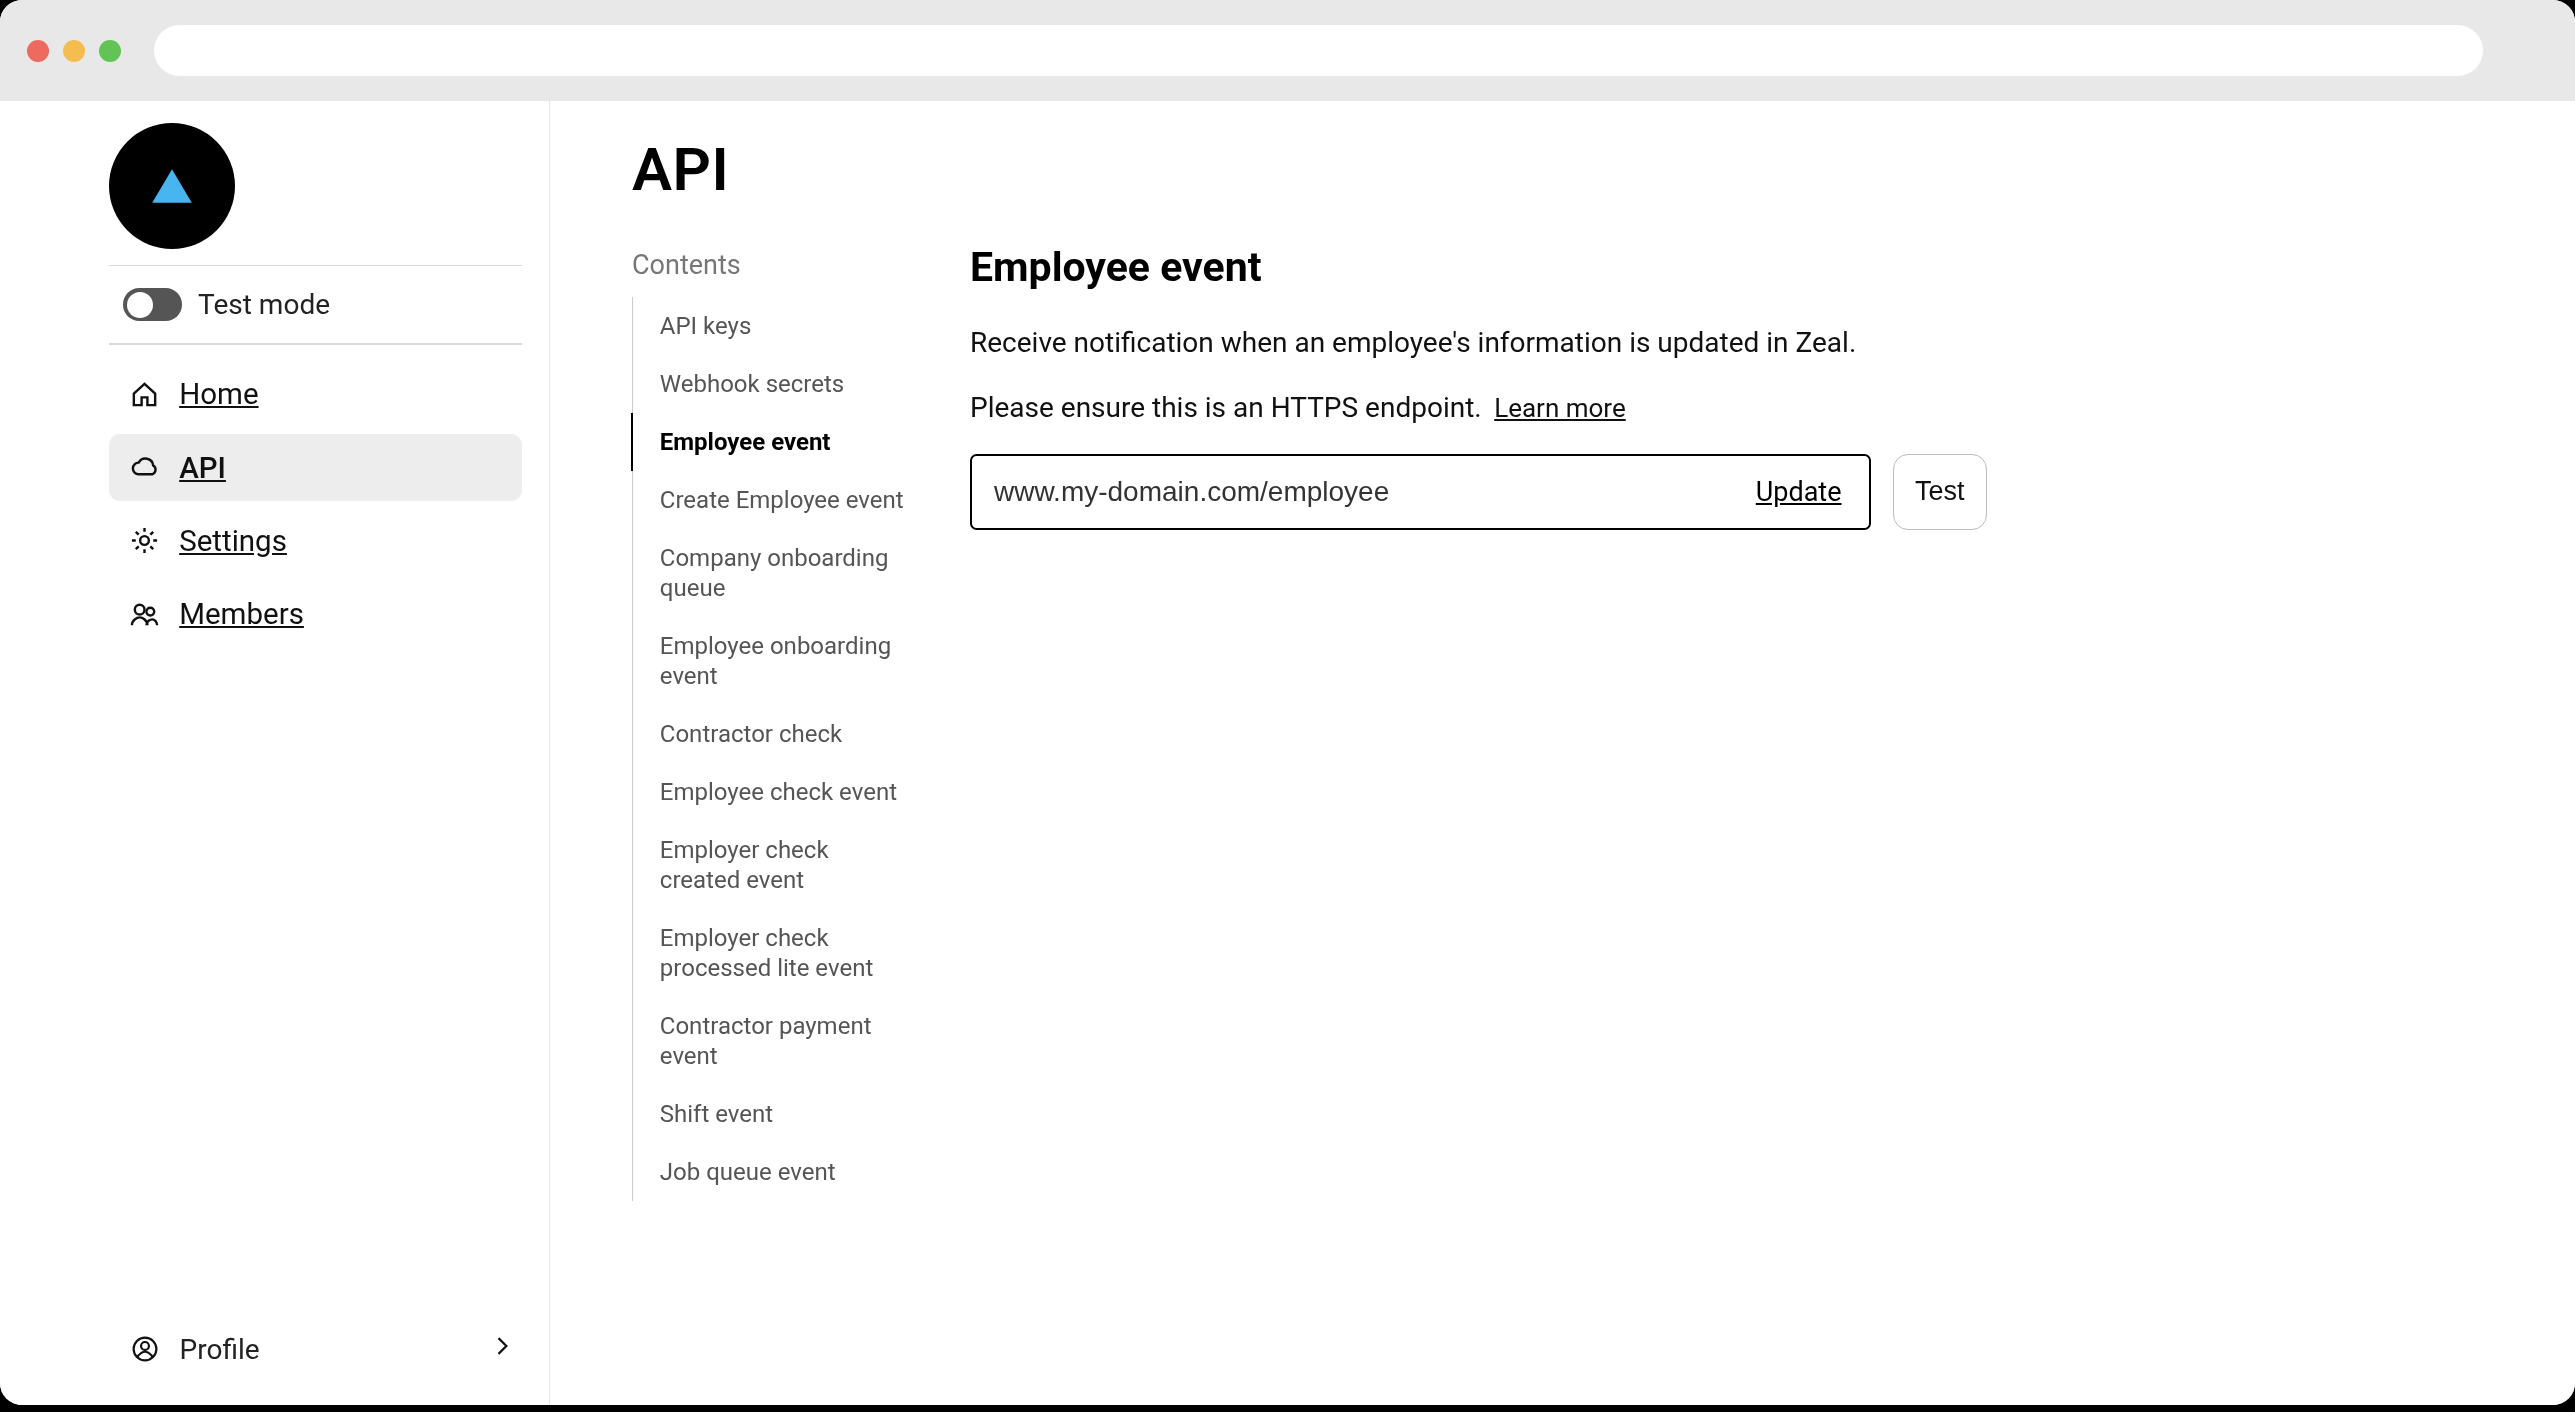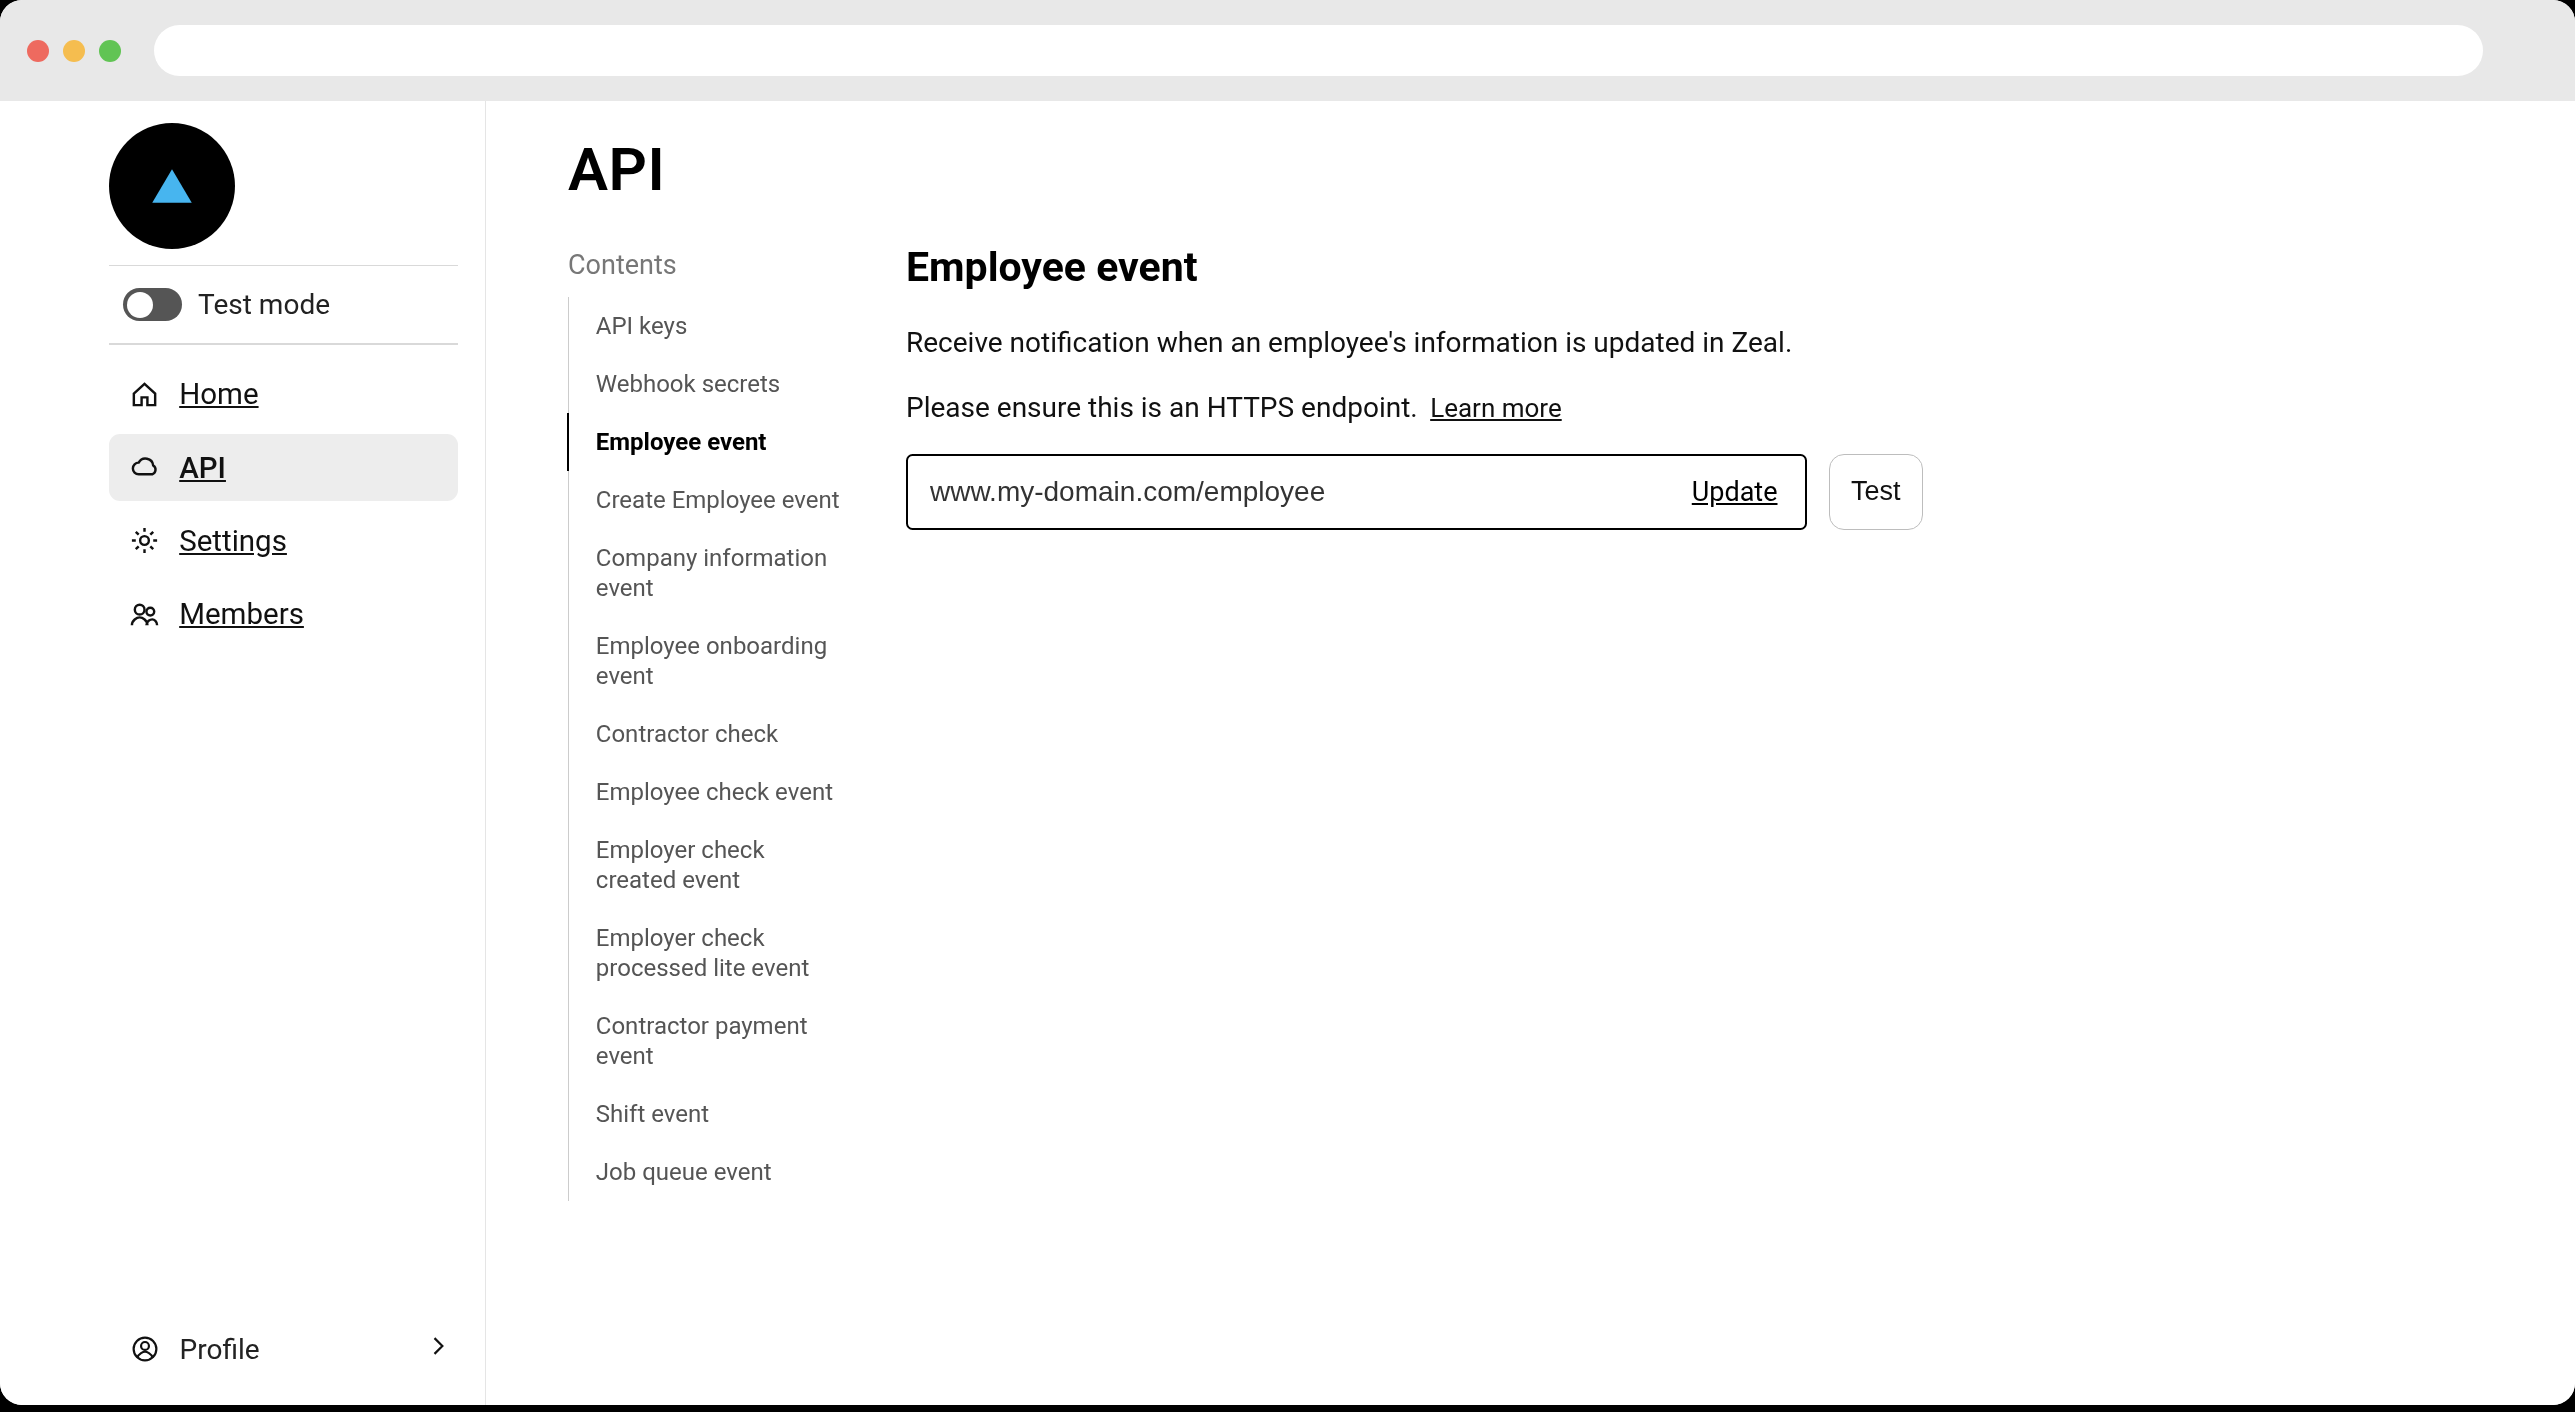--- a/index.html
+++ b/index.html
@@ -44,21 +44,21 @@
   
   .app-body {
     display: flex;
     flex: 1;
     min-height: 1304px;
     background: #fff;
   }
 
   
   .sidebar {
-    width: 486px;
+    width: 550px;
     border-right: 1.1px solid #e5e5e5;
     display: flex;
     flex-direction: column;
     padding: 22px 0 22px 0;
   }
   .logo-wrap { padding: 0 0 16.4px 109px; }
   .logo {
     width: 126px; height: 126px; border-radius: 50%;
     background: #000;
     display: flex; align-items: center; justify-content: center;
@@ -253,21 +253,21 @@
     </aside>
 
     <section class="contents-col">
       <h1 class="page-title">API</h1>
       <div class="contents-heading">Contents</div>
       <div class="toc">
         <div class="toc-item">API keys</div>
         <div class="toc-item">Webhook secrets</div>
         <div class="toc-item active">Employee event</div>
         <div class="toc-item">Create Employee event</div>
-        <div class="toc-item">Company information event</div>
+        <div class="toc-item">Company onboarding queue</div>
         <div class="toc-item">Employee onboarding event</div>
         <div class="toc-item">Contractor check</div>
         <div class="toc-item">Employee check event</div>
         <div class="toc-item">Employer check created event</div>
         <div class="toc-item">Employer check processed lite event</div>
         <div class="toc-item">Contractor payment event</div>
         <div class="toc-item">Shift event</div>
         <div class="toc-item">Job queue event</div>
       </div>
     </section>

